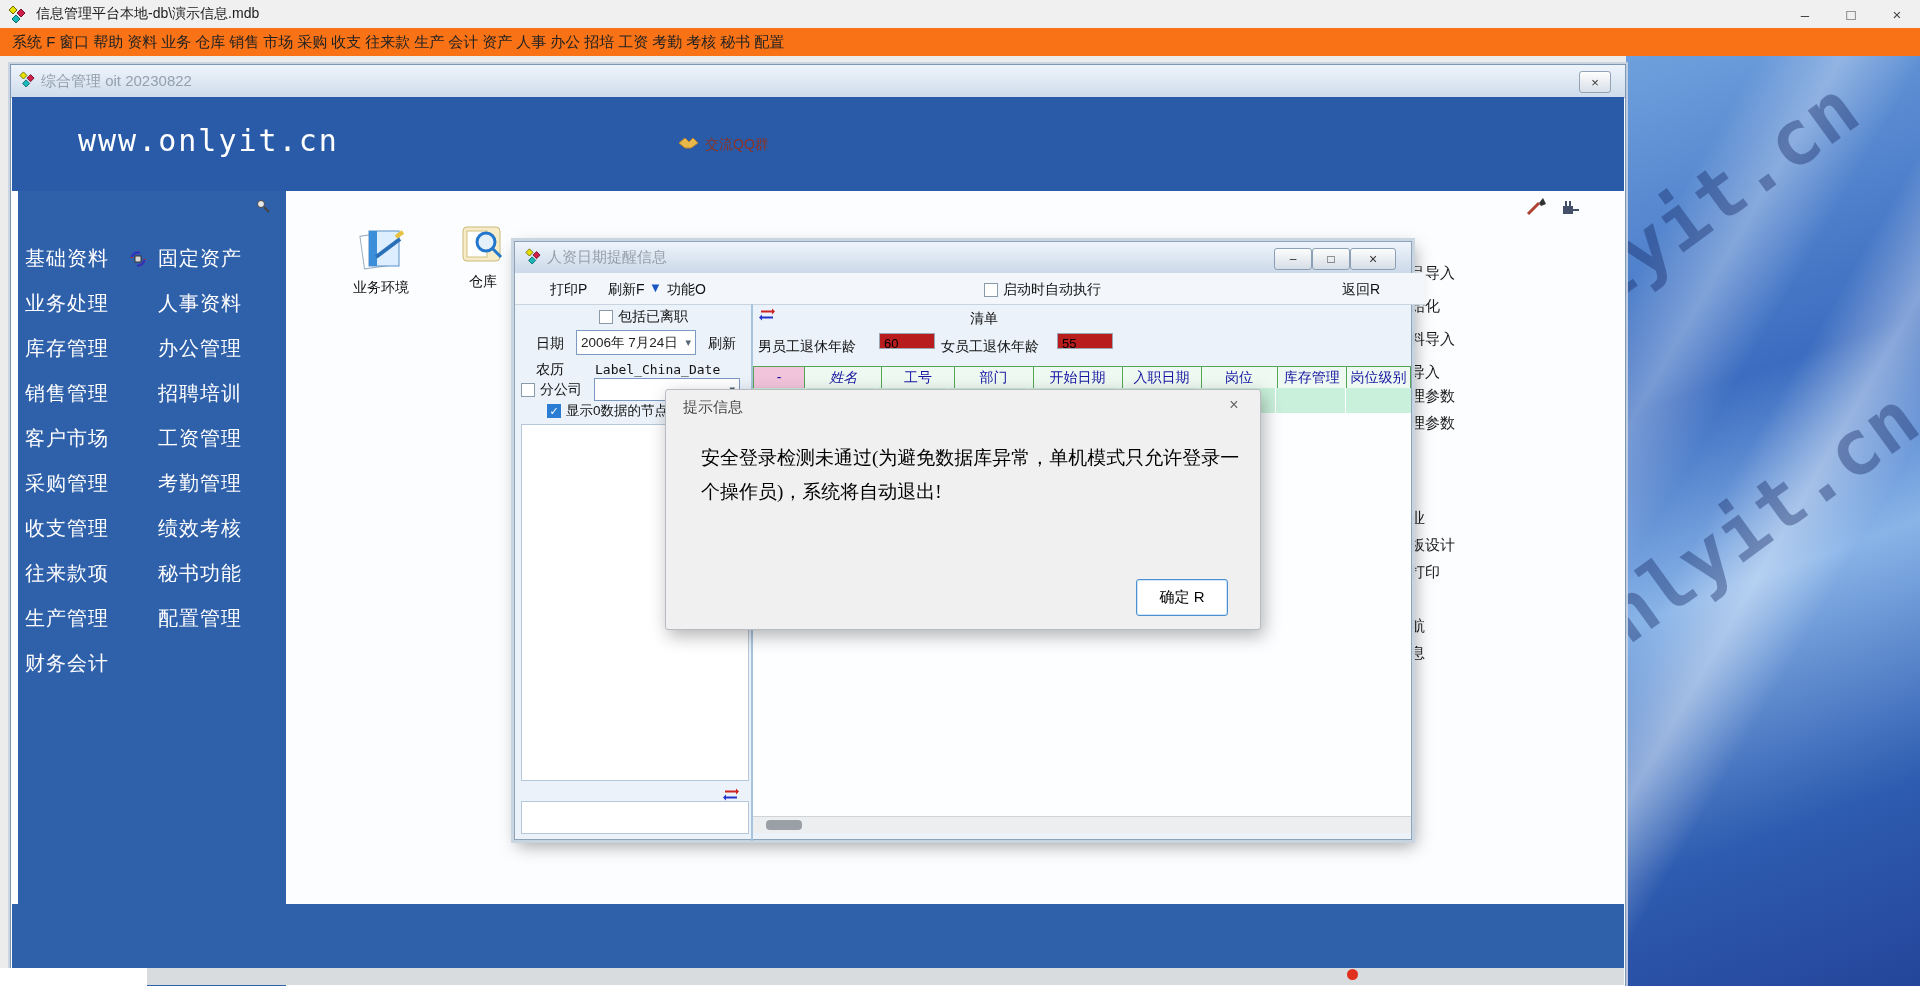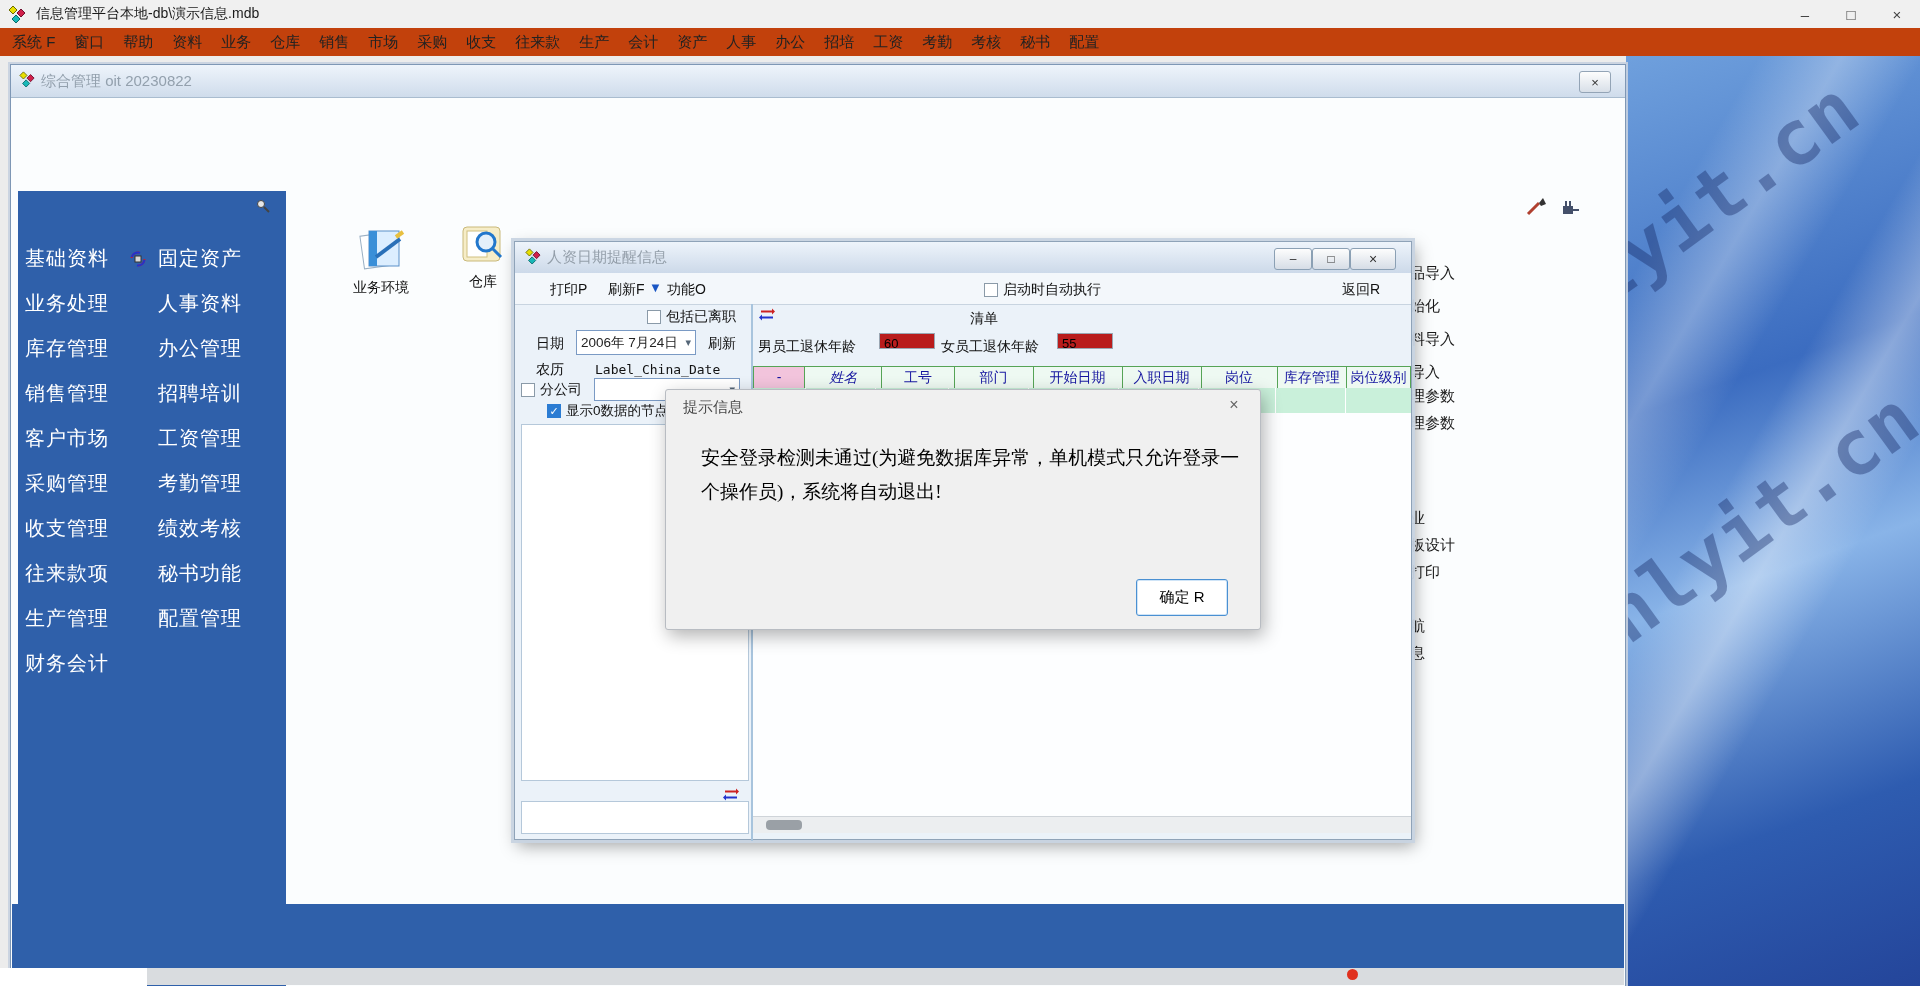--- a/index.html
+++ b/index.html
@@ -4,21 +4,21 @@
 <style>
   html,body{margin:0;padding:0;}
   #screen{position:relative;width:1920px;height:986px;overflow:hidden;background:#ececec;
           font-family:"Liberation Sans",sans-serif;color:#222;}
   .abs{position:absolute;}
   
   #titlebar{left:0;top:0;width:1920px;height:28px;background:#f0f0f0;display:flex;align-items:center;}
   #titlebar .ttl{margin-left:8px;font-size:14px;color:#1a1a1a;}
   #win-controls{position:absolute;right:0;top:0;height:28px;display:flex;}
   .wc{width:46px;height:28px;display:flex;align-items:center;justify-content:center;font-size:15px;color:#444;}
-  #menubar{left:0;top:28px;width:1920px;height:28px;background:#c2410c;display:flex;align-items:center;gap:19px;padding-left:12px;box-sizing:border-box;}
+  #menubar{left:0;top:28px;width:1920px;height:28px;background:#f97316;display:flex;align-items:center;gap:4px;padding-left:12px;box-sizing:border-box;}
   .menu-item{font-size:15px;color:#222;white-space:nowrap;}
   
   #desktop{left:1626px;top:56px;width:294px;height:930px;overflow:hidden;
     background:
       linear-gradient(300deg, rgba(255,255,255,0) 38%, rgba(255,255,255,.38) 48%, rgba(255,255,255,0) 58%),
       linear-gradient(300deg, rgba(255,255,255,0) 64%, rgba(255,255,255,.30) 74%, rgba(255,255,255,0) 84%),
       linear-gradient(160deg,#6fa0dd 0%,#3b6cc0 35%,#89b4e8 55%,#2e5cb0 80%,#24459a 100%);}
   .wm{position:absolute;font-size:76px;font-weight:bold;color:rgba(15,35,95,.38);
       font-family:"DejaVu Sans Mono",monospace;transform:rotate(-36deg);white-space:nowrap;}
   .wm1{left:-150px;top:120px;} .wm2{left:-90px;top:430px;}
@@ -55,30 +55,30 @@
   #mdi-statusstrip{left:1px;top:903px;width:1612px;height:17px;background:#d9dcdf;}
   
   #dialog{left:514px;top:241px;width:898px;height:599px;background:#ebf2f9;border:1px solid #8fa3b8;
       box-shadow:0 0 0 3px rgba(200,212,226,.95), 3px 6px 16px rgba(0,0,0,.35);box-sizing:border-box;z-index:10;}
   #dlg-titlebar{left:0;top:0;width:896px;height:31px;background:linear-gradient(#eef4fb,#ccd9e9);
       border-bottom:1px solid #a9bccf;display:flex;align-items:center;}
   #dlg-titlebar .ttl{margin-left:6px;font-size:15px;color:#939ea9;}
   .dlg-btn{position:absolute;top:6px;height:20px;background:linear-gradient(#fdfdfd,#d6dde6);border:1px solid #8ba0b4;
       border-radius:3px;display:flex;align-items:center;justify-content:center;font-size:12px;color:#333;}
   #dlg-min{left:759px;width:36px;} #dlg-max{left:797px;width:36px;} #dlg-close{left:835px;width:44px;font-size:14px;}
-  #dlg-toolbar{left:0;top:31px;width:896px;height:31px;background:#f3f7fb;border-bottom:1px solid #c8d4e0;}
+  #dlg-toolbar{left:0;top:31px;width:896px;height:31px;background:#f3f7fb;border-bottom:1px solid #c8d4e0;padding-left:14px;}
   .tb-item{position:absolute;top:8px;font-size:14px;color:#111;white-space:nowrap;}
   #tb-print{left:35px;} #tb-refresh{left:93px;} #tb-func-arrow{left:134px;top:7px;color:#1a56c4;font-size:13px;}
   #tb-func{left:152px;} #tb-back{left:827px;}
   #tb-autorun{left:469px;top:8px;display:flex;align-items:center;gap:5px;position:absolute;}
   .cb{width:14px;height:14px;background:#fff;border:1px solid #8a9aa8;box-sizing:border-box;}
   .cb.checked{background:#2b7cd3;border-color:#2b7cd3;color:#fff;font-size:11px;line-height:12px;text-align:center;}
   .lbl14{font-size:14px;color:#111;white-space:nowrap;}
   
-  #f-include{left:84px;top:66px;display:flex;align-items:center;gap:5px;margin-left:48px;}
+  #f-include{left:84px;top:66px;display:flex;align-items:center;gap:5px;}
   #f-date-lbl{left:21px;top:93px;} 
   .combo{background:#fff;border:1px solid #7a9ac4;box-sizing:border-box;display:flex;align-items:center;}
   .combo .val{font-size:13.5px;margin-left:4px;white-space:nowrap;}
   .combo .chev{margin-left:auto;margin-right:4px;color:#567;font-size:11px;}
   #f-date-combo{left:61px;top:88px;width:120px;height:25px;}
   #f-refresh2{left:193px;top:93px;}
   #f-lunar-lbl{left:21px;top:119px;}
   #f-lunar-val{left:80px;top:120px;font-family:"DejaVu Sans Mono",monospace;font-size:13px;color:#111;}
   #f-branch{left:6px;top:139px;display:flex;align-items:center;gap:5px;}
   #f-branch-combo{left:79px;top:136px;width:146px;height:23px;}
@@ -181,20 +181,31 @@
         <svg width="16" height="16" viewBox="0 0 18 18">
           <polygon points="5,1 9,5 5,9 1,5" fill="#e8e000" stroke="#6a6a00"></polygon>
           <polygon points="13,4 17,8 13,12 9,8" fill="#d0204a" stroke="#701030"></polygon>
           <polygon points="8,10 12,14 8,18 4,14" fill="#18b8b8" stroke="#0a6a6a"></polygon>
         </svg>
       </span>
       <span class="ttl">综合管理 oit 20230822</span>
       <div id="mdi-close">×</div>
     </div>
 
+    <div class="abs" id="banner">
+      <span class="site">www.onlyit.cn</span>
+      <div id="qq-group">
+        <span>
+          <svg width="22" height="16" viewBox="0 0 22 16">
+            <path d="M2 8 L8 3 L12 7 L16 3 L21 8 L14 13 L8 13 Z" fill="#e8b84b" stroke="#b8862b"></path>
+          </svg>
+        </span>
+        <span class="lbl">交流QQ群</span>
+      </div>
+    </div>
 
     <div class="abs" id="sidebar">
       <span class="abs" id="sidebar-pin">
         <svg width="14" height="14" viewBox="0 0 14 14">
           <circle cx="5" cy="5" r="3.5" fill="#e8e8e8" stroke="#444"></circle>
           <line x1="8" y1="8" x2="13" y2="13" stroke="#444" stroke-width="2"></line>
         </svg>
       </span>
       <span class="abs" id="fixed-asset-dot">
         <svg width="16" height="16" viewBox="0 0 16 16">

